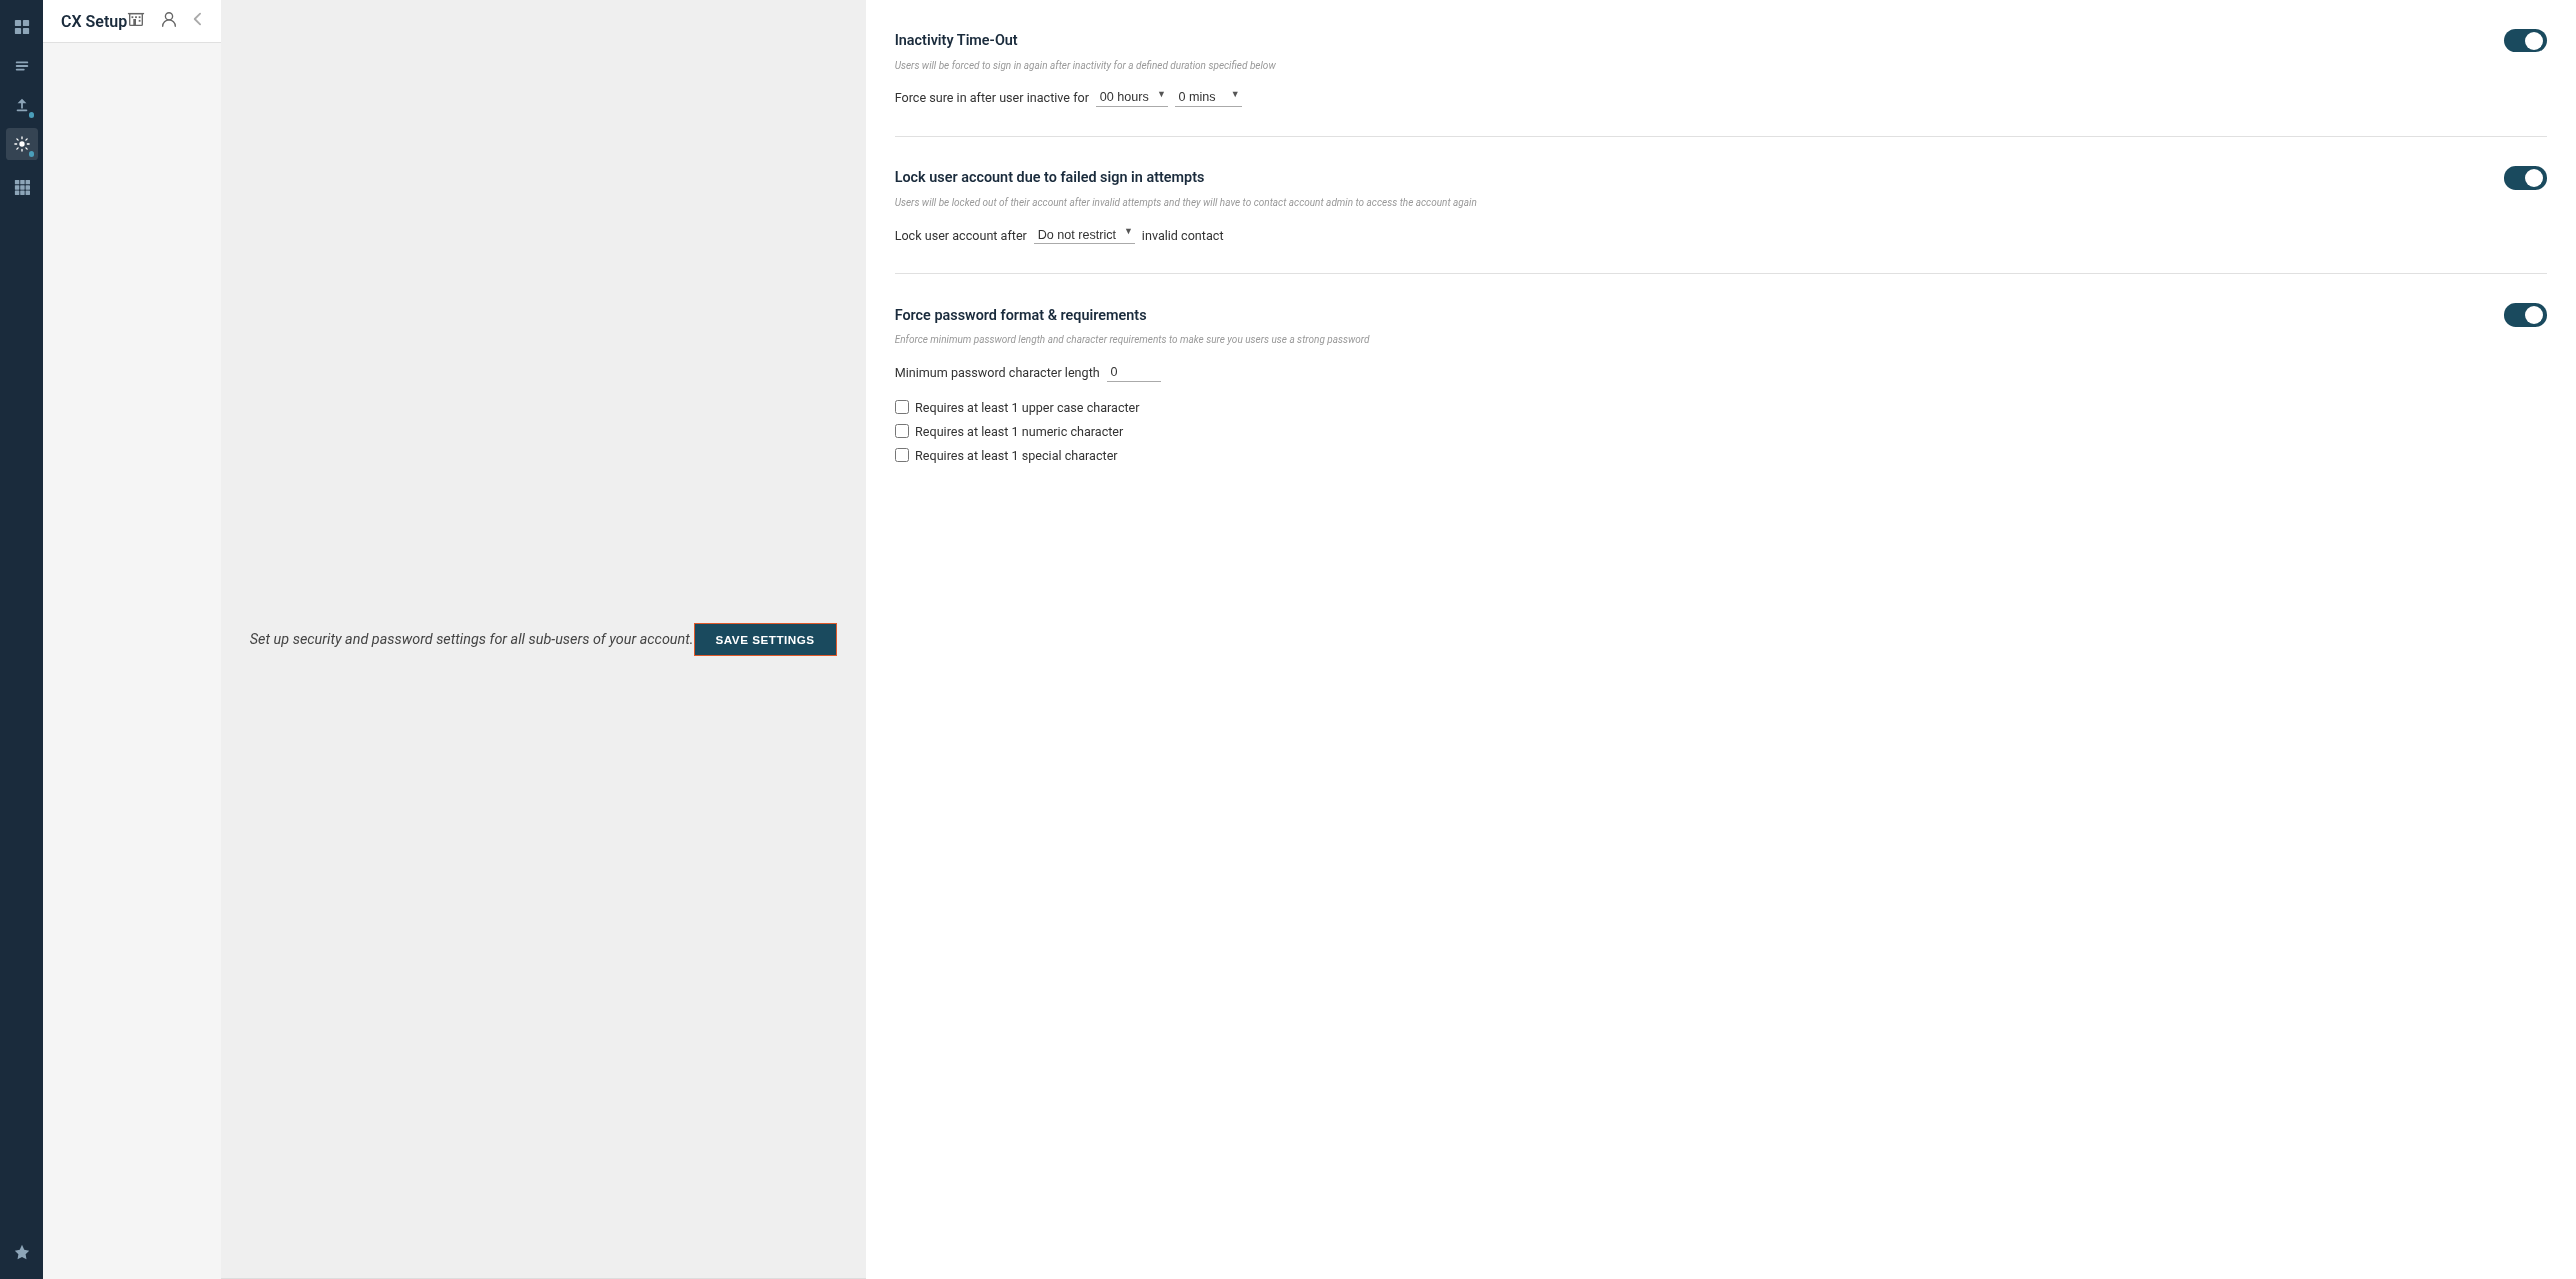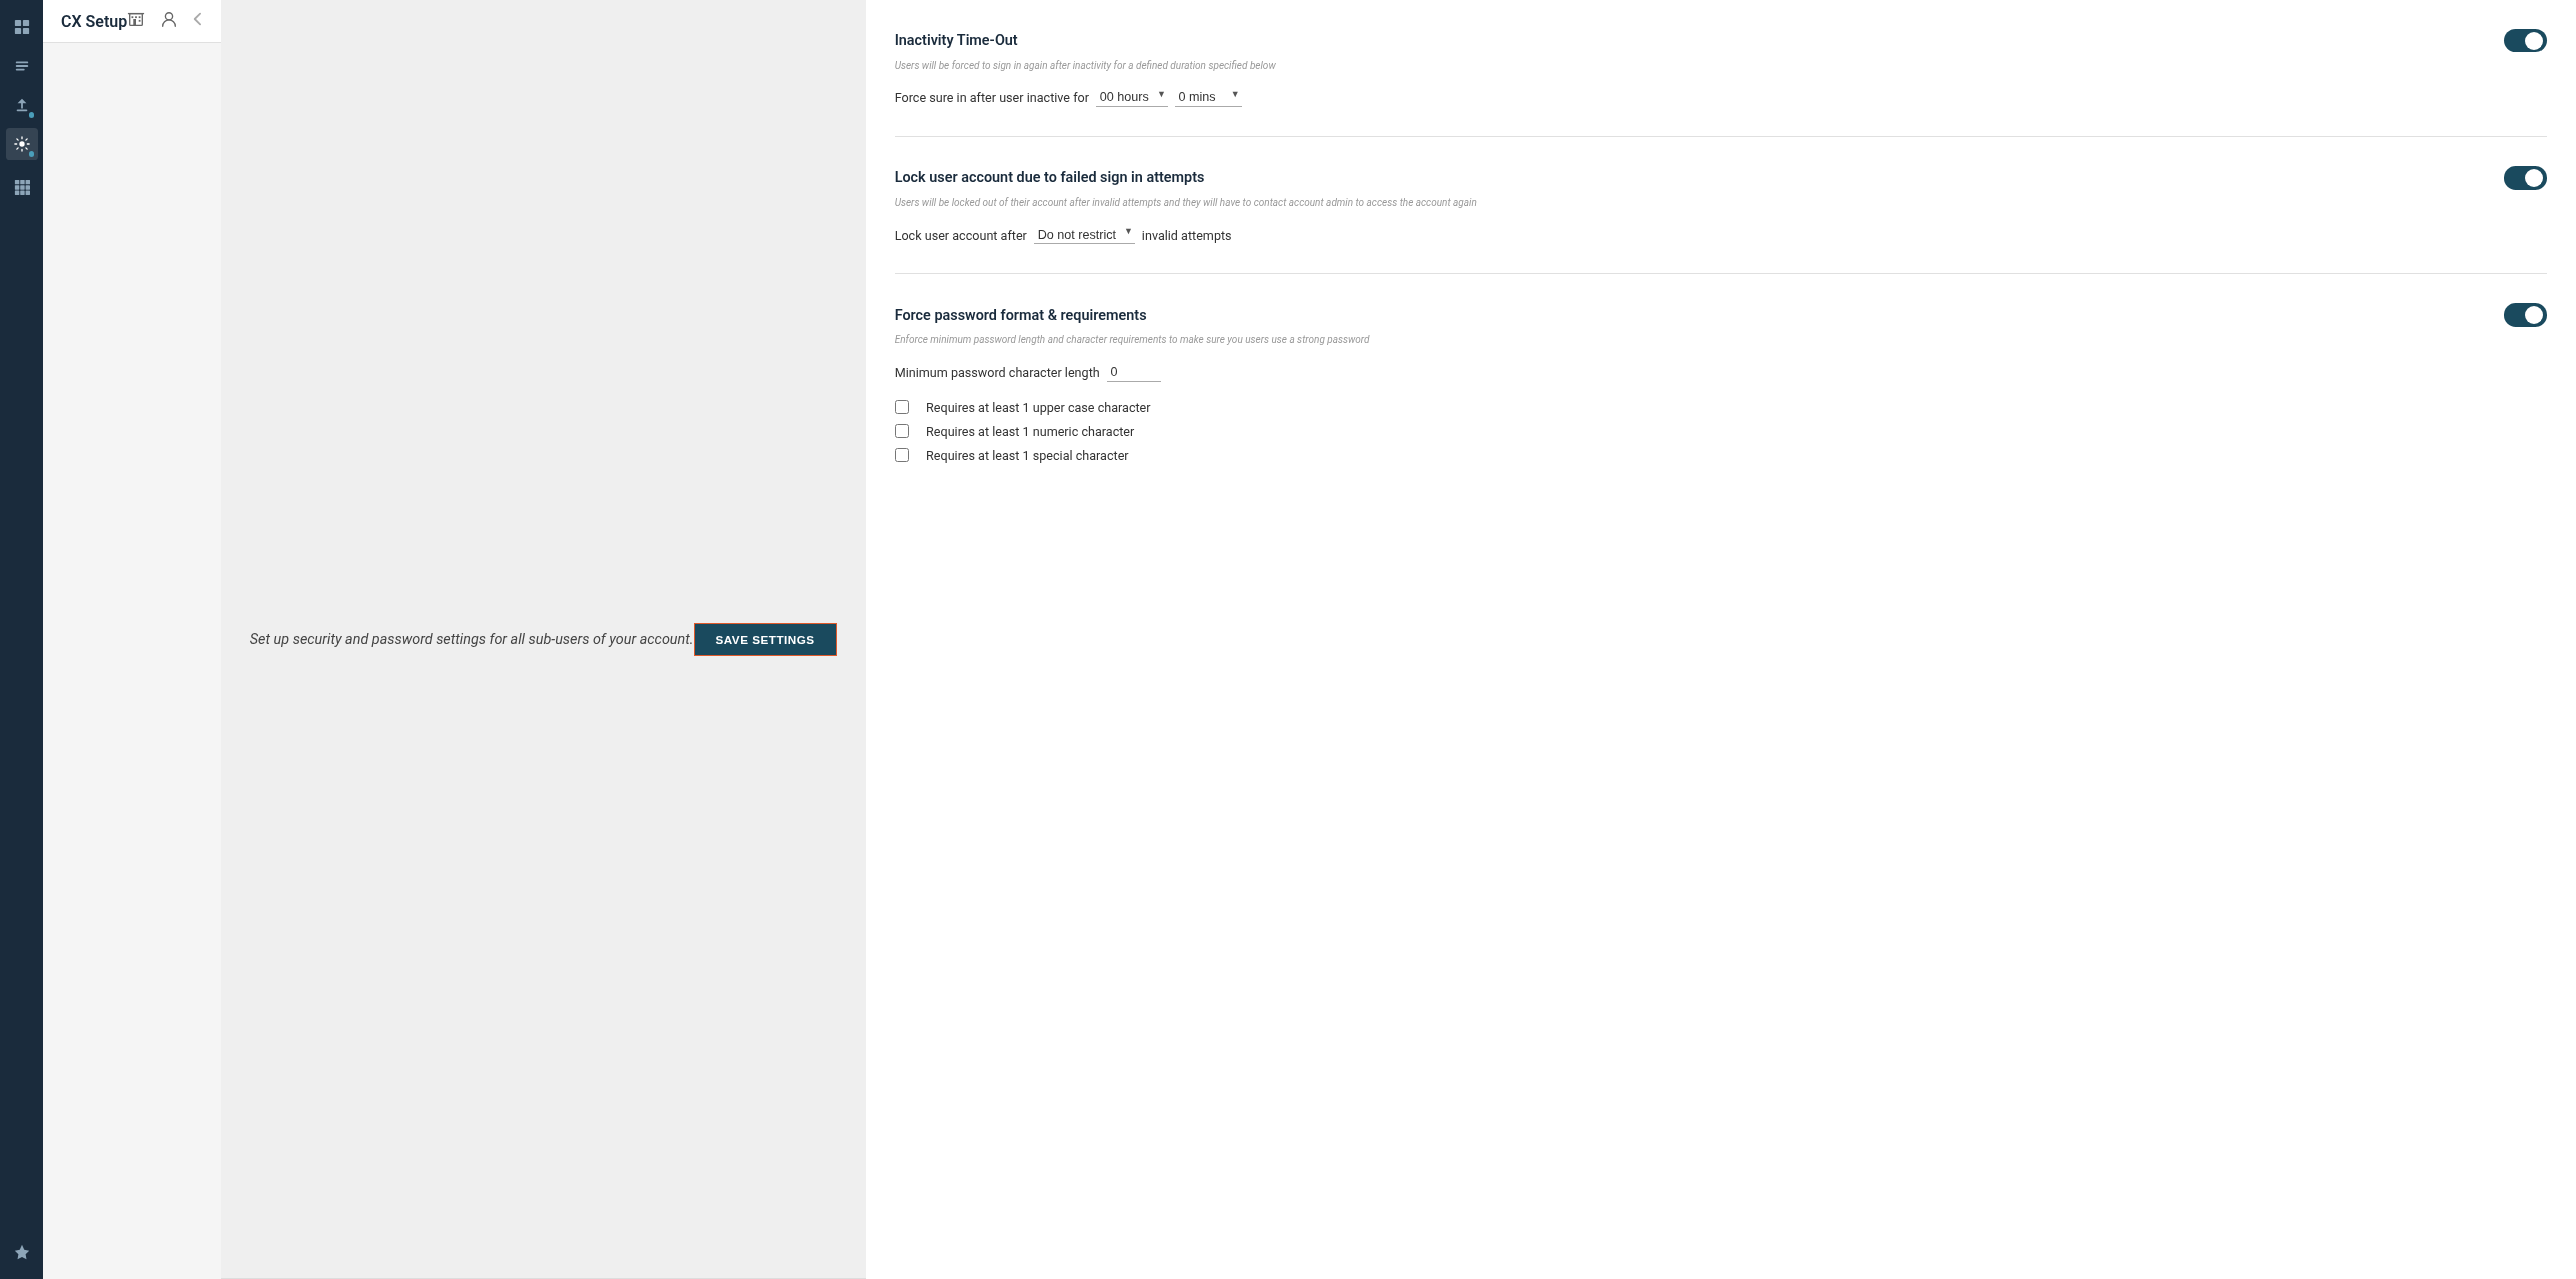--- a/index.html
+++ b/index.html
@@ -193,21 +193,21 @@
       padding: 1.8px 3.6px;
       width: 54px;
       outline: none;
       background: transparent;
     }
 
     
     .checkbox-row {
       display: flex;
       align-items: center;
-      gap: 17px;
+      gap: 6px;
       margin-bottom: 9px;
       font-size: 12.6px;
       color: #333;
     }
     .checkbox-row input[type="checkbox"] {
       width: 14.4px;
       height: 14.4px;
       cursor: pointer;
     }
 
@@ -356,21 +356,21 @@
           <select class="ctrl-select">
             <option>Do not restrict</option>
             <option>3</option>
             <option>5</option>
             <option>10</option>
             <option>15</option>
             <option>20</option>
           </select>
           <span class="select-arrow">▼</span>
         </div>
-        <span class="control-label">invalid attempts</span>
+        <span class="control-label">invalid contact</span>
       </div>
     </div>
 
     <div class="section">
       <div class="section-header">
         <span class="section-title">Force password format &amp; requirements</span>
         <div class="toggle" title="Toggle Password Format"></div>
       </div>
       <p class="section-desc">Enforce minimum password length and character requirements to make sure you users use a strong password</p>
 

